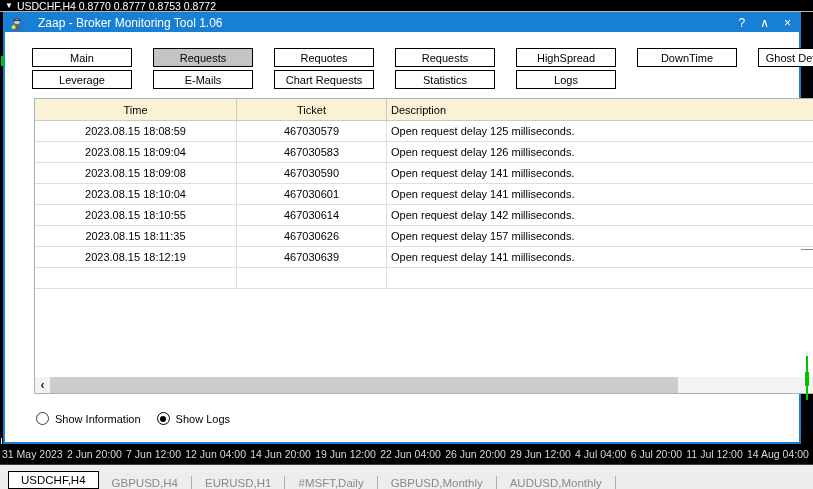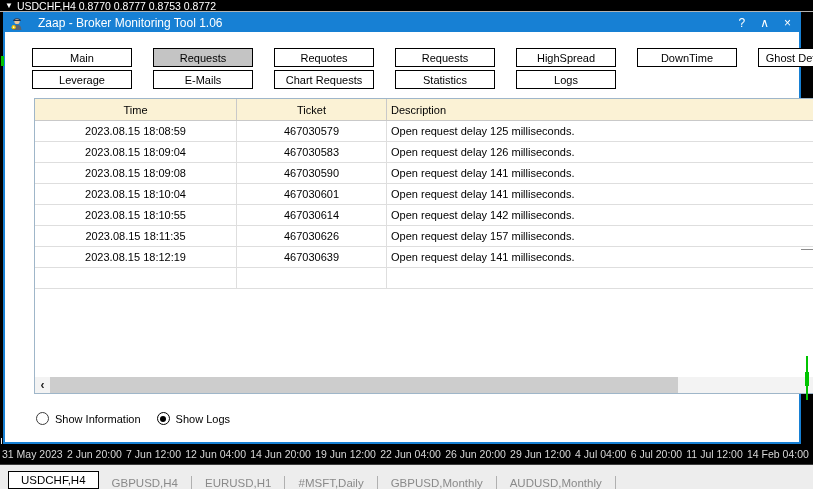--- a/index.html
+++ b/index.html
@@ -215,21 +215,21 @@
     <span>7 Jun 12:00</span>
     <span>12 Jun 04:00</span>
     <span>14 Jun 20:00</span>
     <span>19 Jun 12:00</span>
     <span>22 Jun 04:00</span>
     <span>26 Jun 20:00</span>
     <span>29 Jun 12:00</span>
     <span>4 Jul 04:00</span>
     <span>6 Jul 20:00</span>
     <span>11 Jul 12:00</span>
-    <span>14 Feb 04:00</span>
+    <span>14 Aug 04:00</span>
   </div>
 
   <div class="tab-bar">
     <div class="tab-active">USDCHF,H4</div>
     <div class="tab">GBPUSD,H4</div>
     <div class="tab-sep"></div>
     <div class="tab">EURUSD,H1</div>
     <div class="tab-sep"></div>
     <div class="tab">#MSFT,Daily</div>
     <div class="tab-sep"></div>

